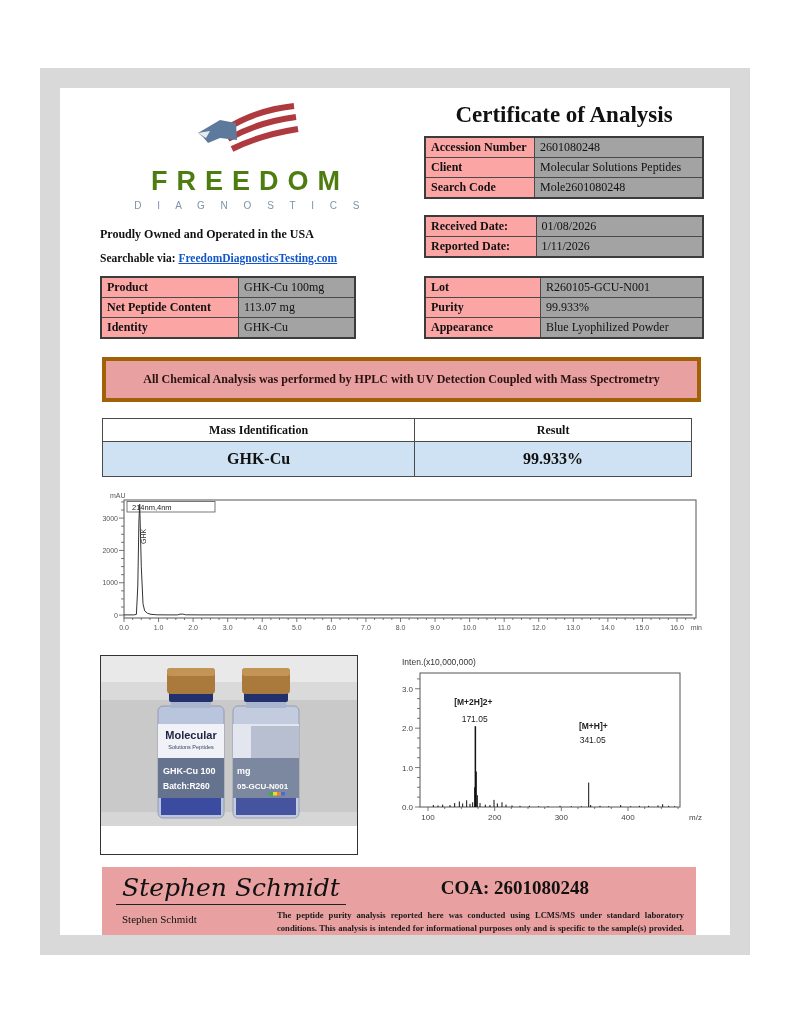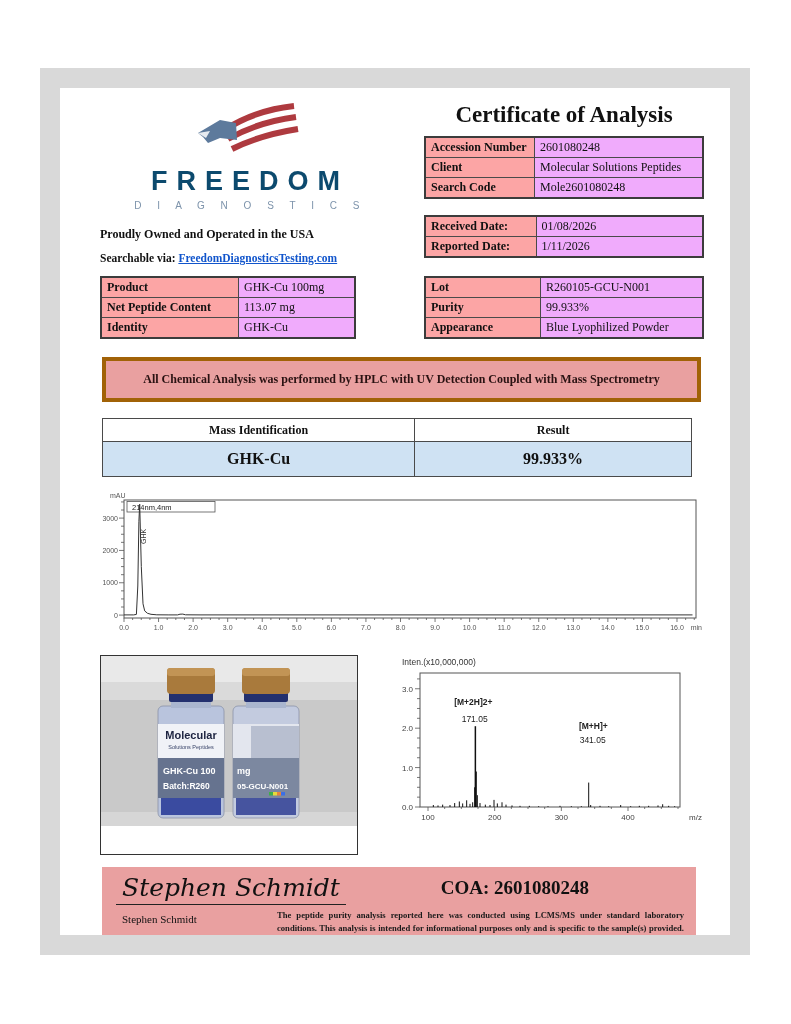--- a/index.html
+++ b/index.html
@@ -5,33 +5,33 @@
   html,body{margin:0;padding:0;background:#ffffff;}
   body{width:791px;height:1024px;font-family:"Liberation Serif",serif;color:#111;}
   .frame{margin:68px 0 0 40px;width:710px;height:887px;box-sizing:border-box;background:#d9d9d9;padding:20px;}
   .page{background:#fff;height:847px;box-sizing:border-box;padding:8px 26px 0 26px;overflow:hidden;}
 
   
   .hdr{display:flex;}
   .hdr-left{width:300px;padding-left:14px;}
   .logo-wrap{text-align:center;padding-top:6px;}
   .logo-eagle{display:block;margin:0 auto;}
-  .logo-name{font-family:"Liberation Sans",sans-serif;font-weight:bold;font-size:27px;letter-spacing:9px;color:#0c4a6e;margin-top:2px;white-space:nowrap;}
+  .logo-name{font-family:"Liberation Sans",sans-serif;font-weight:bold;font-size:27px;letter-spacing:9px;color:#4d7c0f;margin-top:2px;white-space:nowrap;}
   .logo-sub{font-family:"Liberation Sans",sans-serif;font-size:10px;letter-spacing:6.5px;color:#7d93ab;margin-top:3px;white-space:nowrap;}
   .tagline{font-weight:bold;font-size:12px;margin-top:16px;}
   .search-line{font-size:11.5px;font-weight:bold;margin-top:10px;}
   .lnk{color:#1155cc;text-decoration:underline;cursor:pointer;}
   .hdr-right{margin-left:auto;width:280px;}
   .coa-title{font-size:23px;font-weight:bold;text-align:center;margin:6px 0 8px 0;white-space:nowrap;}
 
   table{border-collapse:collapse;}
   .blue-tbl{width:100%;font-size:12px;border:2px solid #3c3c3c;}
   .blue-tbl td{border:1px solid #4a4a4a;padding:1px 5px;height:17px;}
   .blue-tbl td.lbl{background:#fca5a5;font-weight:bold;}
-  .blue-tbl td.val{background:#f0abfc;}
+  .blue-tbl td.val{background:#a3a3a3;}
   .hdr-right .c1{width:108px;} .hdr-right .c2{width:172px;}
   .dates-gap{height:16px;}
 
   .info-row{display:flex;justify-content:space-between;margin-top:12px;padding-left:14px;}
   .info-left{width:256px;} .info-right{width:280px;}
   .info-left .c1{width:126px;} .info-right .c1{width:104px;}
 
   .banner{margin:18px 3px 0 16px;background:#e9a0a0;border:4px solid #a16207;text-align:center;
           font-size:12px;font-weight:bold;color:#2a1212;padding:11px 6px;}
 

